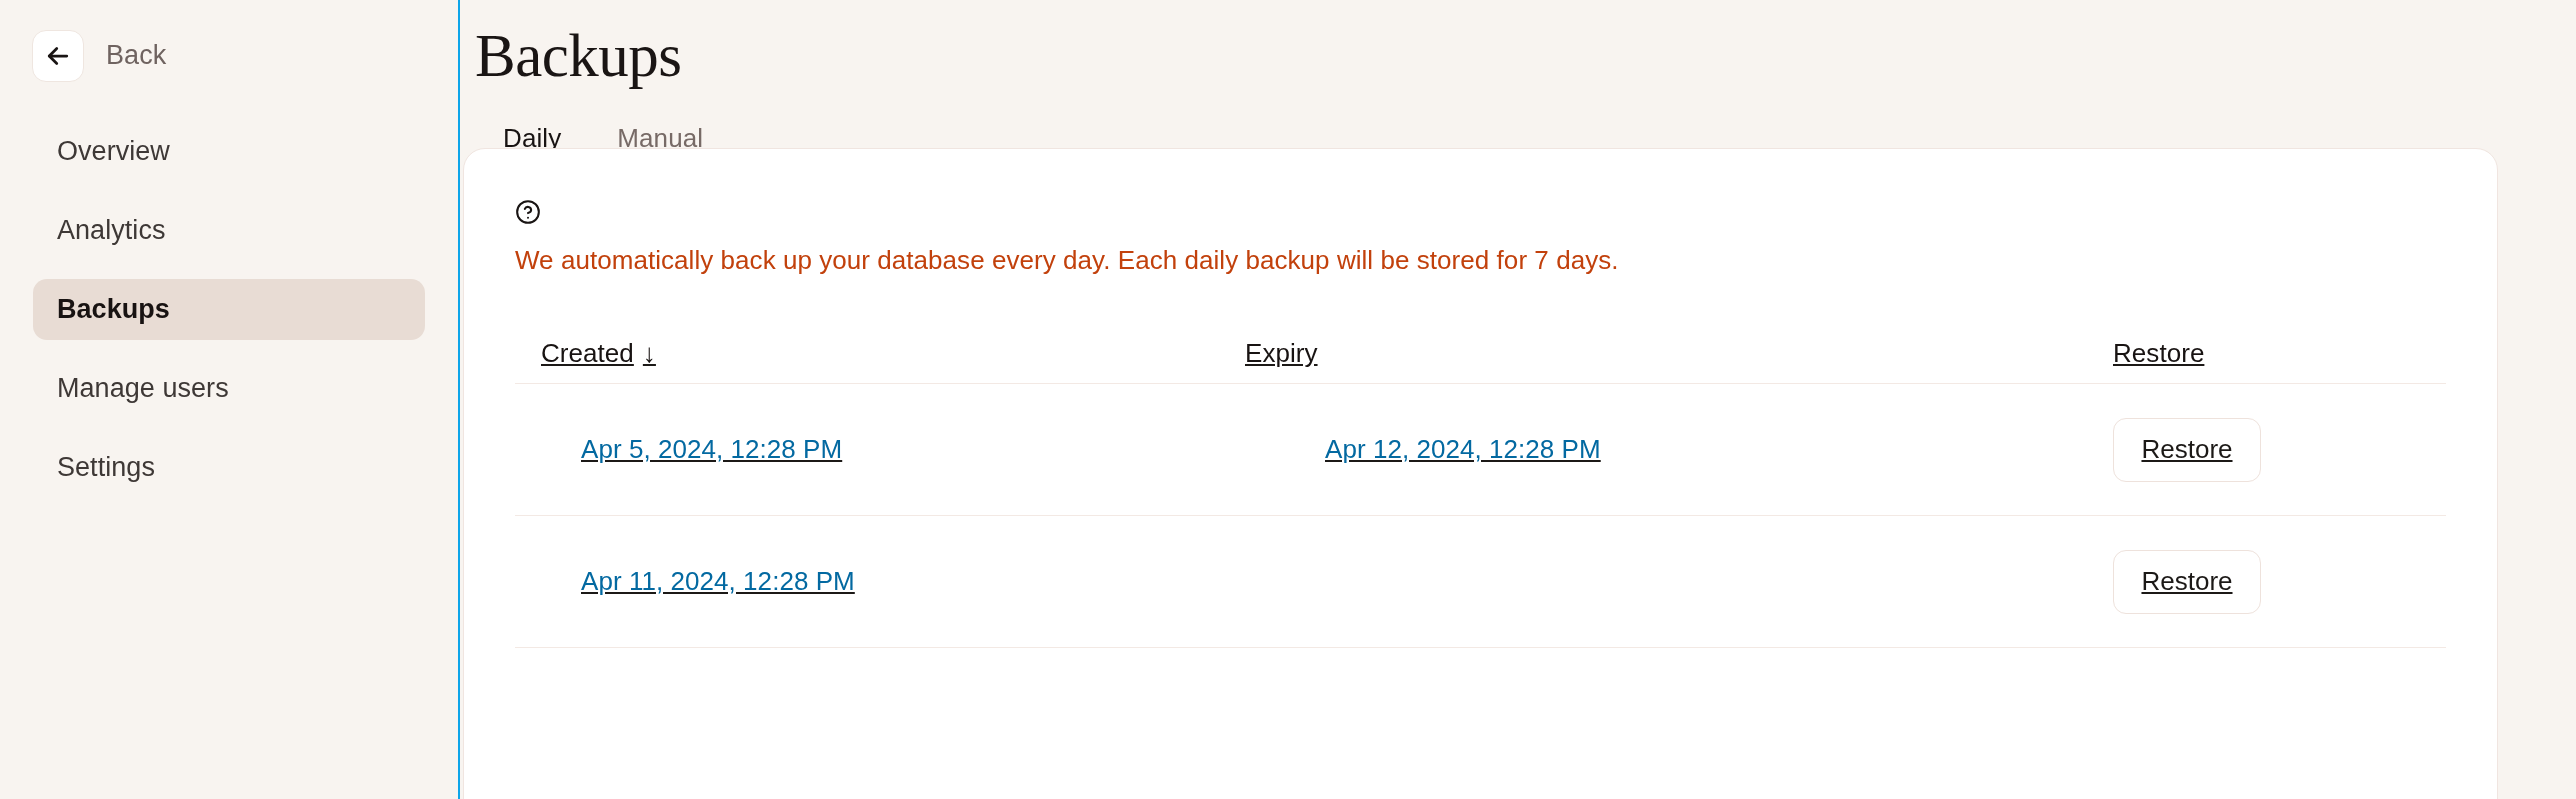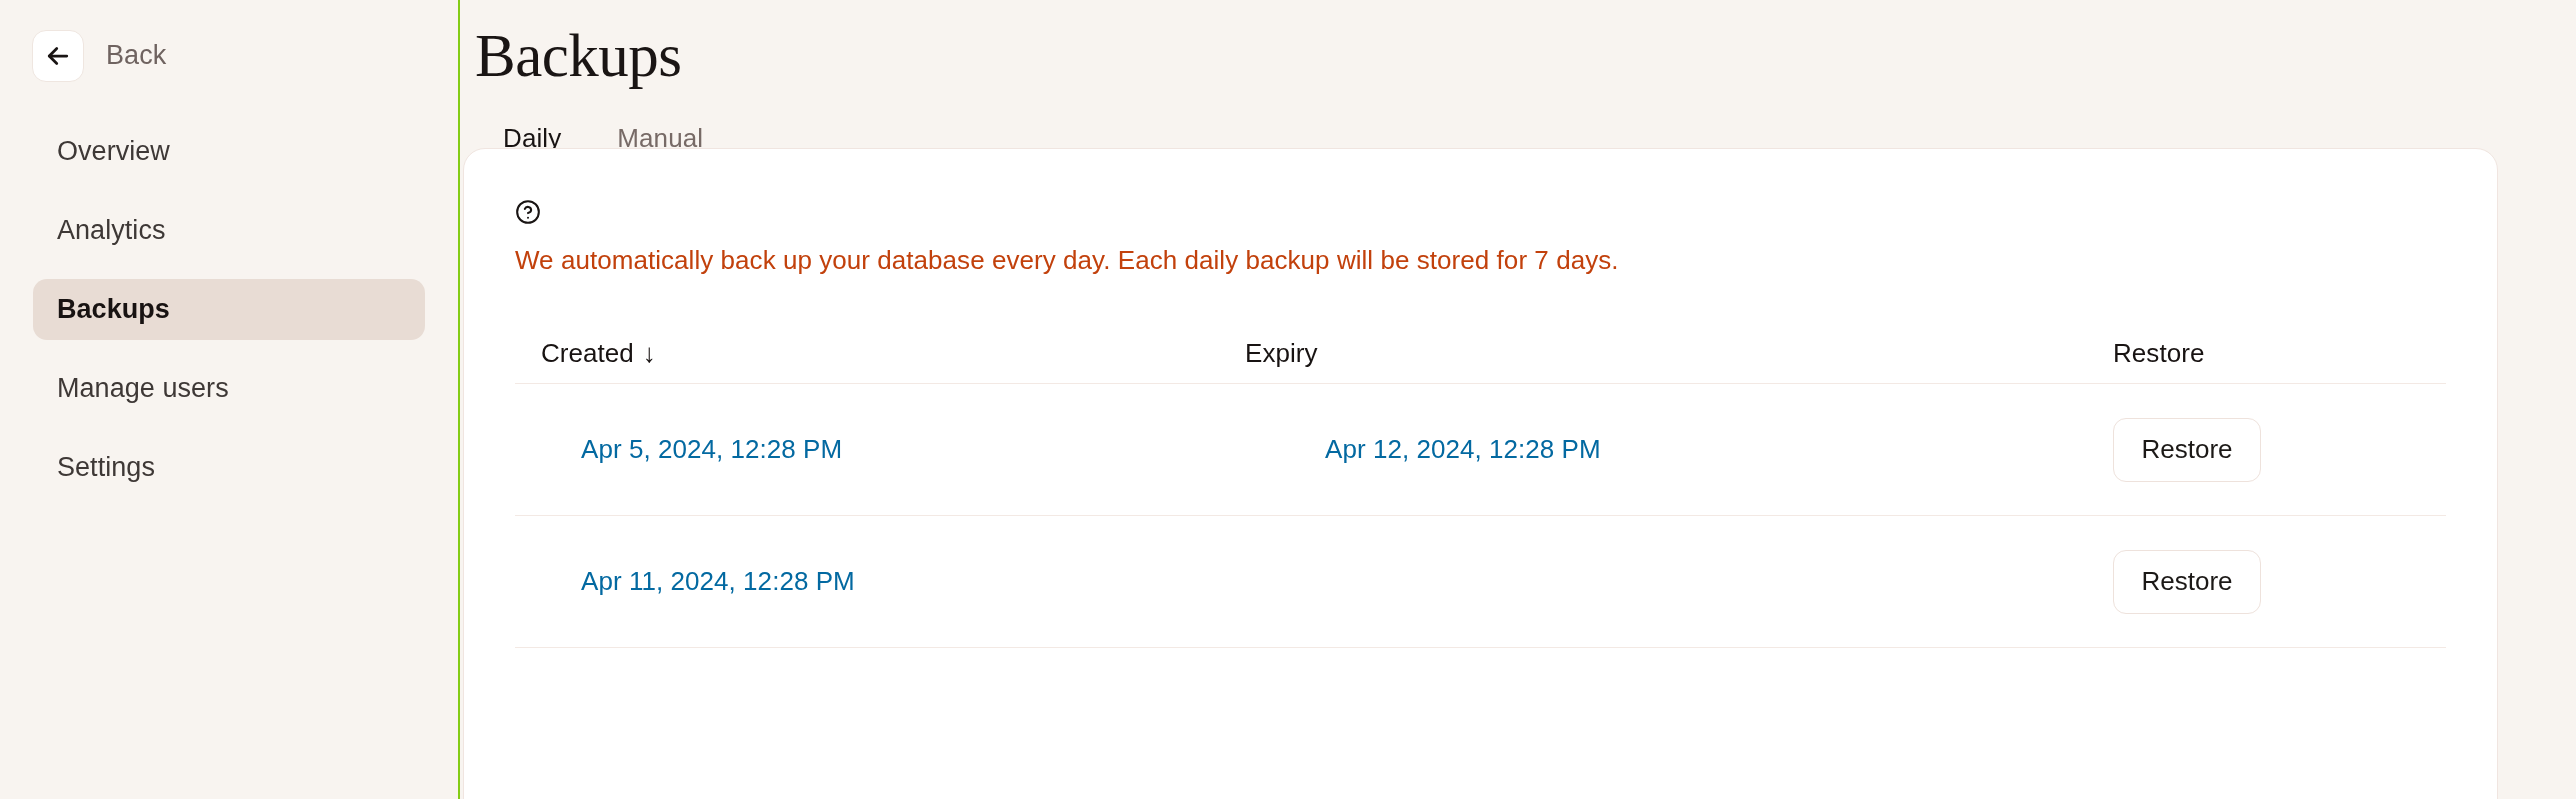--- a/index.html
+++ b/index.html
@@ -24,21 +24,21 @@
     height: 799px;
     position: relative;
   }
 
   
   .sidebar {
     width: 460px;
     flex: 0 0 460px;
     height: 799px;
     background: #f8f4f0;
-    border-right: 2px solid #84cc16;
+    border-right: 2px solid #0ea5e9;
     padding: 0;
     position: relative;
   }
 
   .back-row {
     display: flex;
     align-items: center;
     gap: 22px;
     padding: 32px 0 0 32px;
     height: 79px;
@@ -191,20 +191,21 @@
     margin-top: 20px;
     font-size: 26px;
     color: #c2410c;
     letter-spacing: 0.05px;
   }
 
   
   .table {
     margin-top: 47px;
     width: 100%;
+    text-decoration: underline;
   }
 
   .trow {
     display: flex;
     align-items: center;
     padding: 0 26px;
   }
 
   .thead {
     height: 61px;

